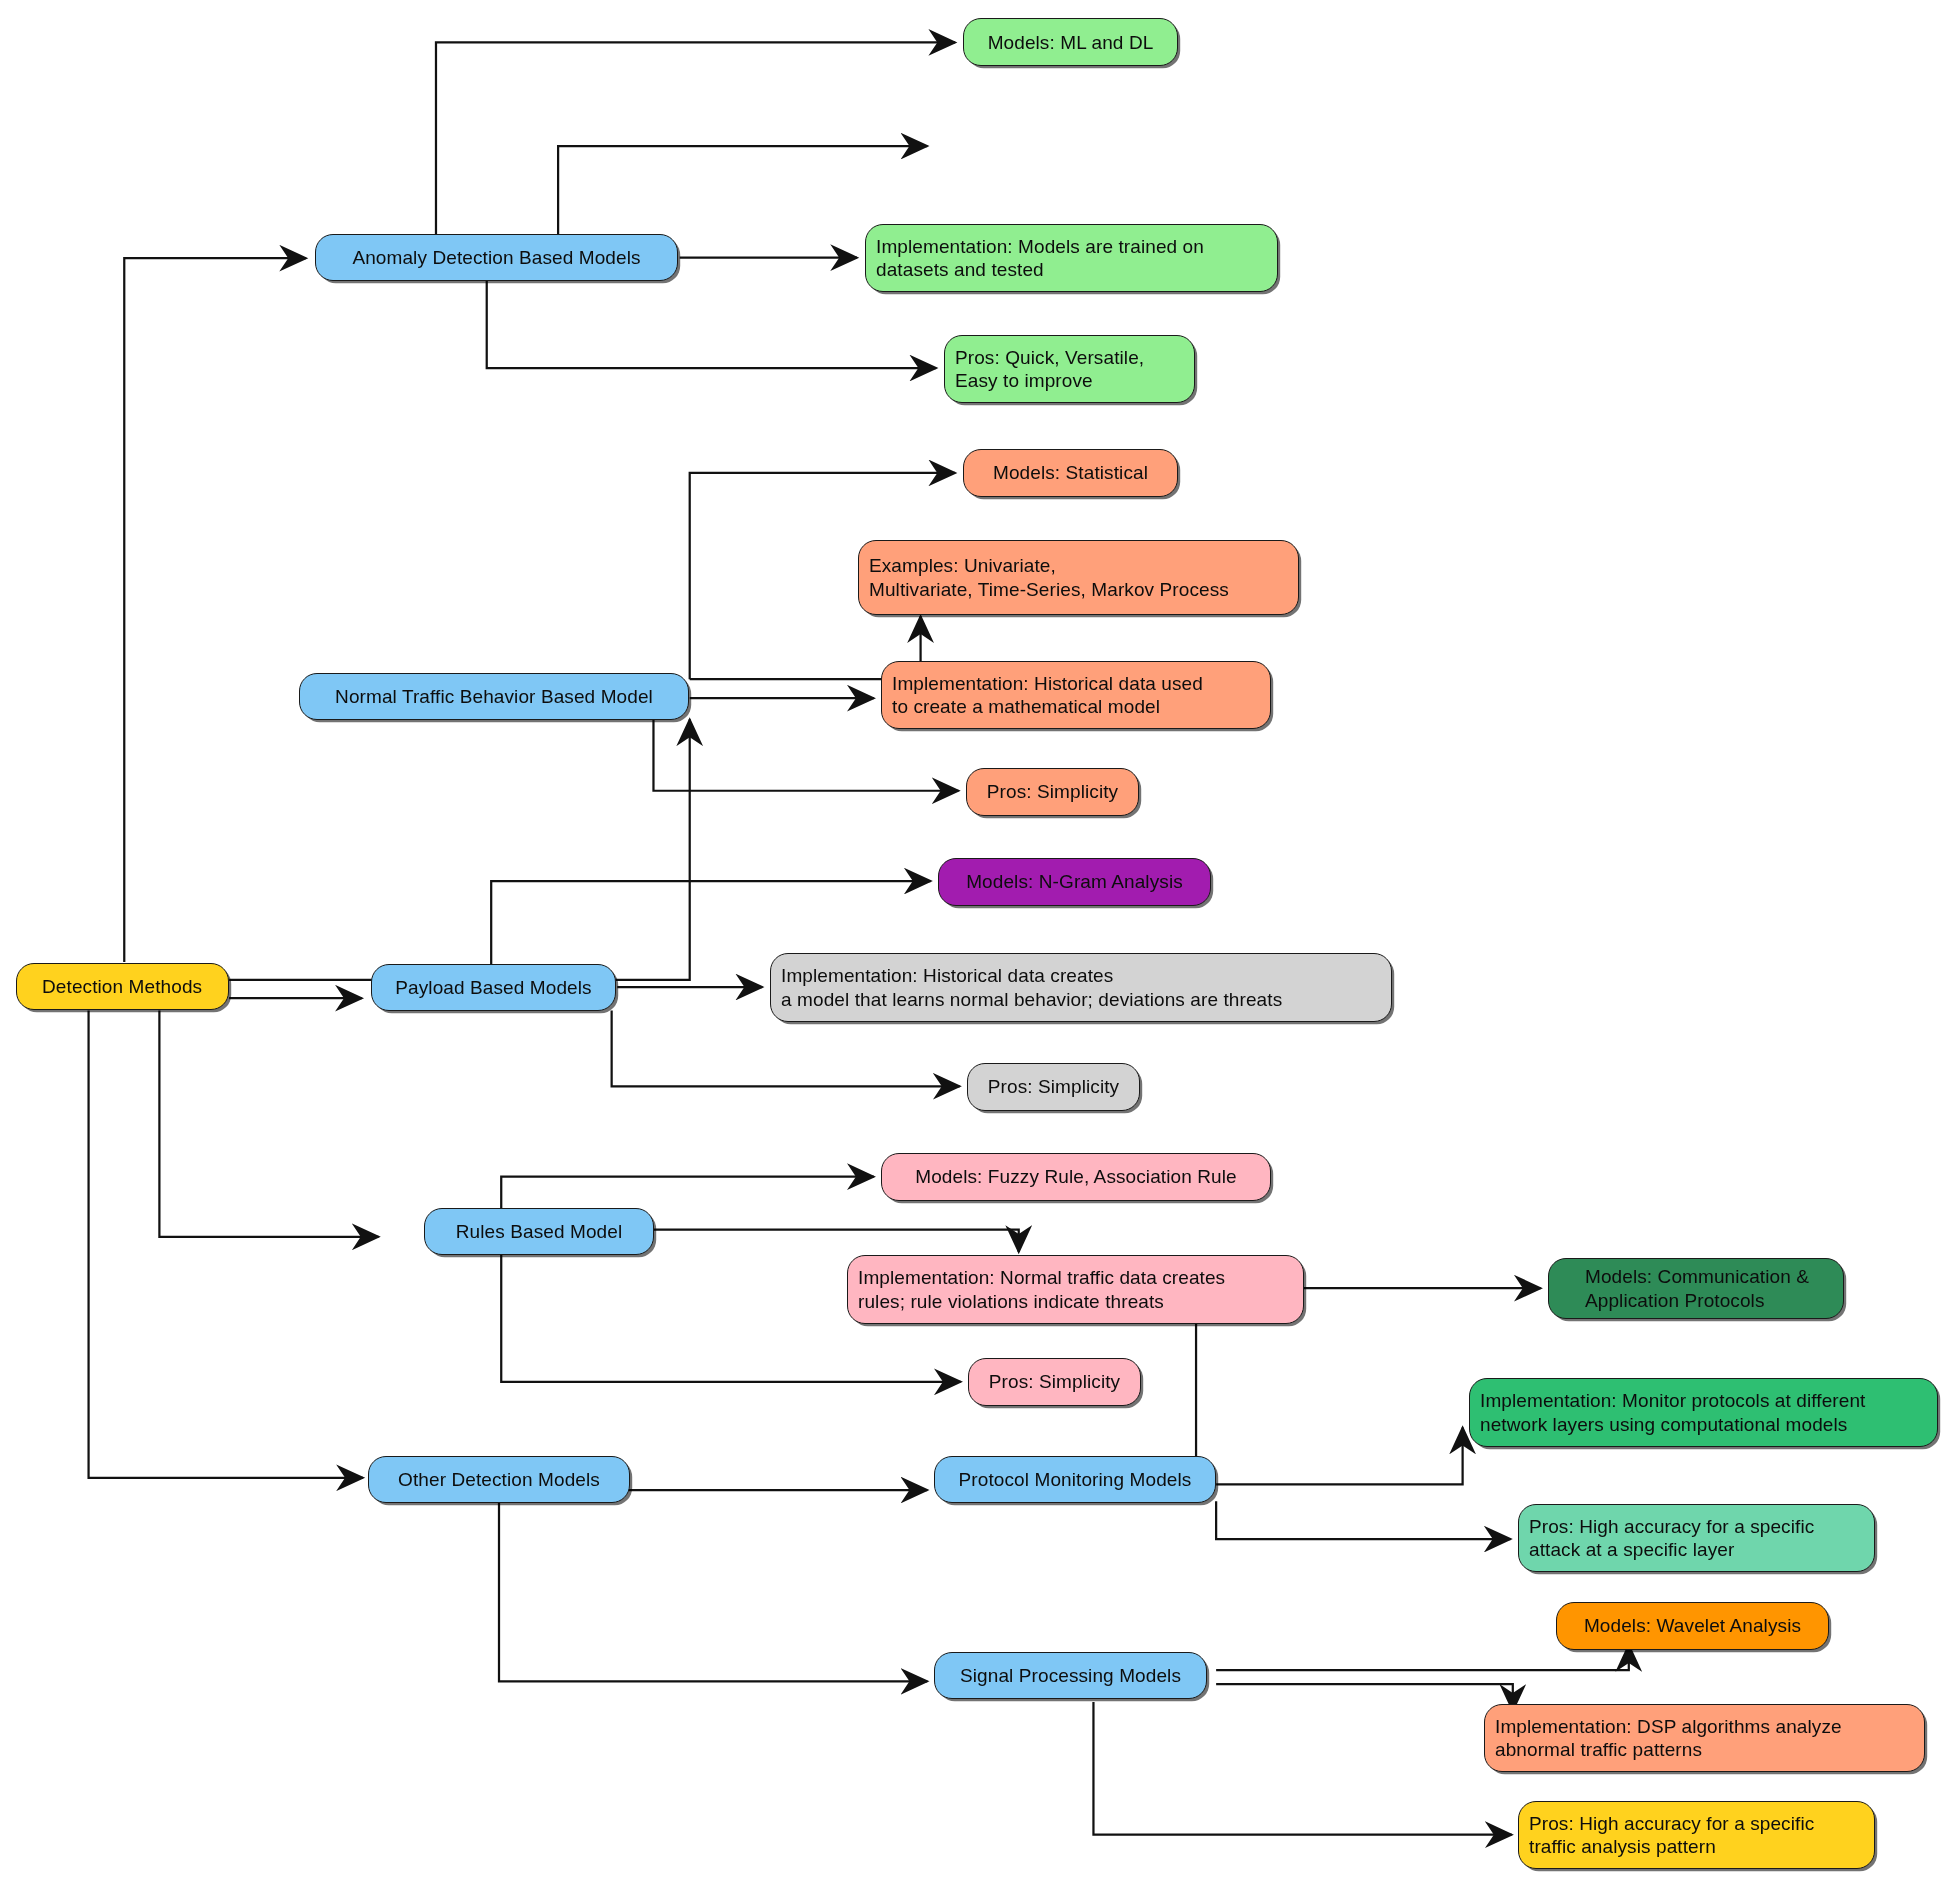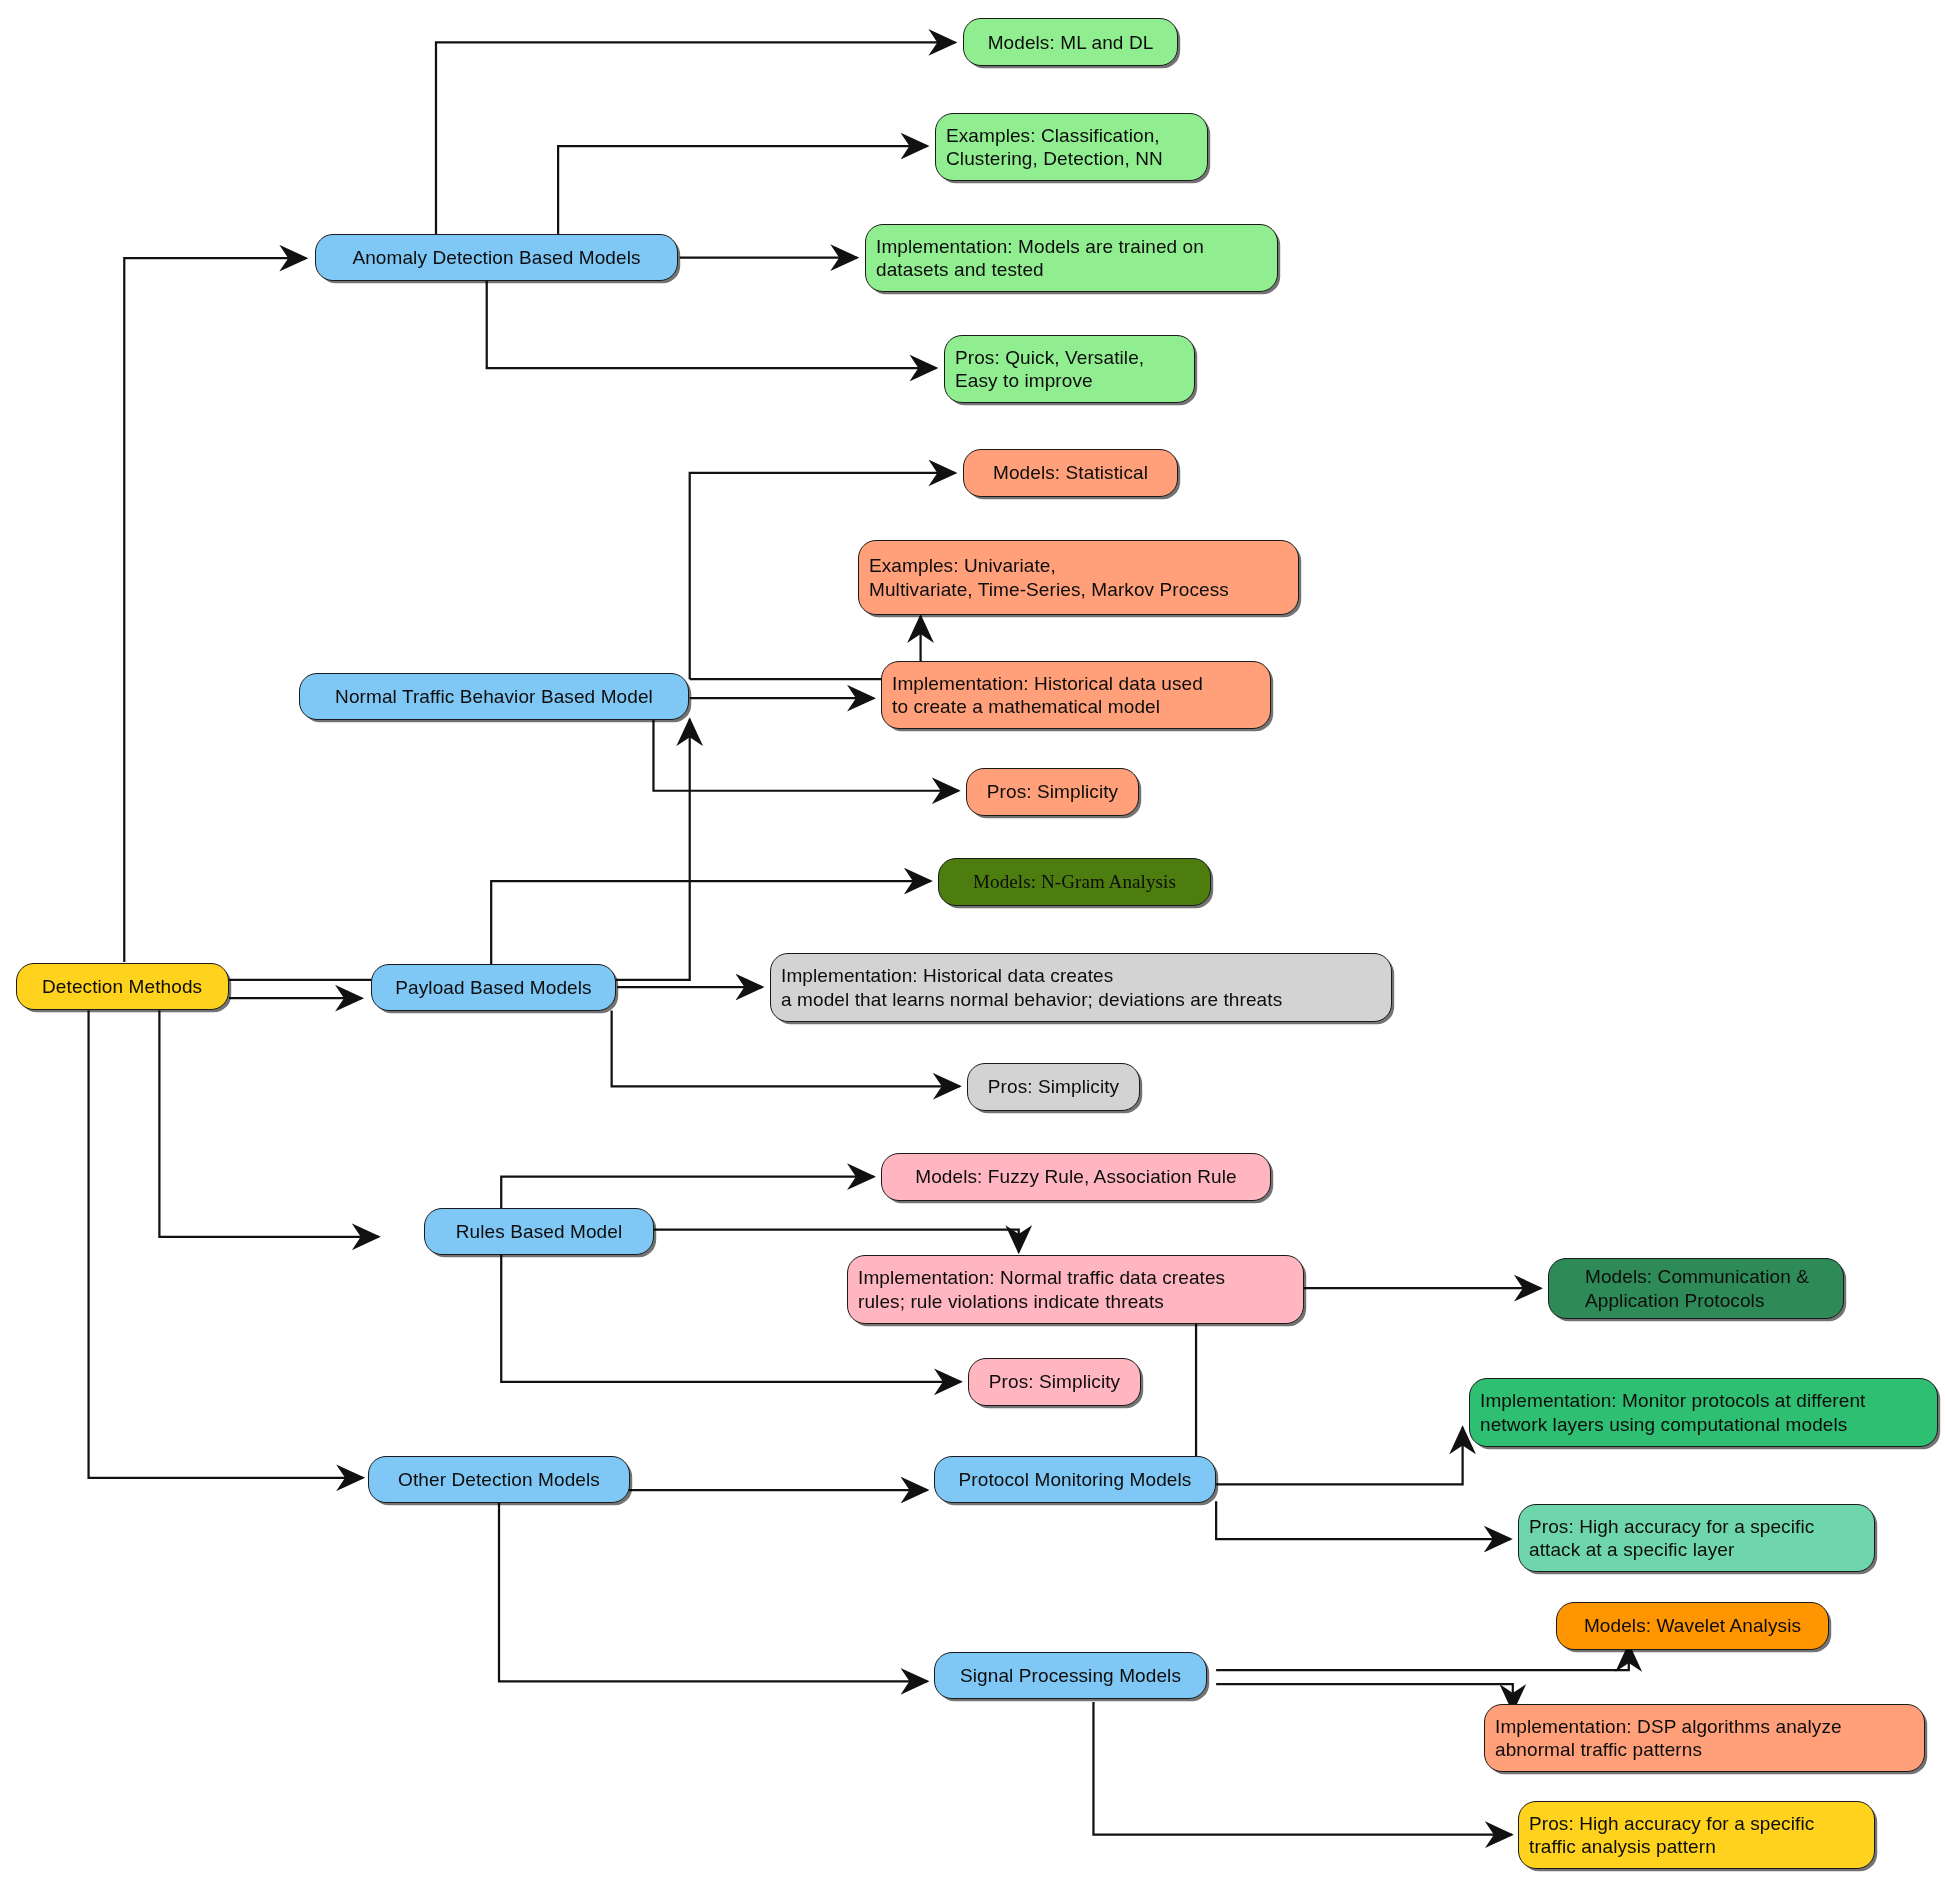--- a/index.html
+++ b/index.html
@@ -75,37 +75,35 @@
       <path d="M2180,2995 L2920,2995 L2920,2950"></path>
       <path d="M2180,3020 L2712,3020 L2712,3068"></path>
       <path d="M1960,3052 L1960,3290 L2710,3290"></path>
     </g>
   </svg>
 
   <div class="node center" style="left:15.6px;top:963px;width:213px;height:47px;background:#FFD21E;">Detection Methods</div>
 
   <div class="node center" style="left:315px;top:234px;width:363px;height:47px;background:#7FC7F5;">Anomaly Detection Based Models</div>
   <div class="node center" style="left:963px;top:18.4px;width:215px;height:48px;background:#90EE90;">Models: ML and DL</div>
-  <div class="node" style="left:935px;top:113px;width:273px;height:68px;background:#90EE90;">Examples: Classification,
-Clustering, Detection, NN</div>
   <div class="node" style="left:865px;top:224px;width:413px;height:68px;background:#90EE90;">Implementation: Models are trained on
 datasets and tested</div>
   <div class="node" style="left:944px;top:335px;width:251px;height:68px;background:#90EE90;">Pros: Quick, Versatile,
 Easy to improve</div>
 
   <div class="node center" style="left:299px;top:673px;width:390px;height:47px;background:#7FC7F5;">Normal Traffic Behavior Based Model</div>
   <div class="node center" style="left:963px;top:449px;width:215px;height:48px;background:#FFA07A;">Models: Statistical</div>
   <div class="node" style="left:858px;top:540px;width:441px;height:75px;background:#FFA07A;">Examples: Univariate,
 Multivariate, Time-Series, Markov Process</div>
   <div class="node" style="left:881px;top:661px;width:390px;height:68px;background:#FFA07A;">Implementation: Historical data used
 to create a mathematical model</div>
   <div class="node center" style="left:966px;top:768px;width:173px;height:48px;background:#FFA07A;">Pros: Simplicity</div>
 
   <div class="node center" style="left:371px;top:964px;width:245px;height:47px;background:#7FC7F5;">Payload Based Models</div>
-  <div class="node center" style="left:938px;top:858px;width:273px;height:48px;background:#4d7c0f;font-family:Liberation Serif, serif;">Models: N-Gram Analysis</div>
+  <div class="node center" style="left:938px;top:858px;width:273px;height:48px;background:#a21caf;">Models: N-Gram Analysis</div>
   <div class="node" style="left:770px;top:953px;width:622px;height:69px;background:#D3D3D3;">Implementation: Historical data creates
 a model that learns normal behavior; deviations are threats</div>
   <div class="node center" style="left:967px;top:1063px;width:173px;height:48px;background:#D3D3D3;">Pros: Simplicity</div>
 
   <div class="node center" style="left:387px;top:1208px;width:230px;height:47px;background:#7FC7F5;margin-left:37px;">Rules Based Model</div>
   <div class="node center" style="left:881px;top:1153px;width:390px;height:48px;background:#FFB6C1;">Models: Fuzzy Rule, Association Rule</div>
   <div class="node" style="left:847px;top:1255px;width:457px;height:69px;background:#FFB6C1;">Implementation: Normal traffic data creates
 rules; rule violations indicate threats</div>
   <div class="node center" style="left:968px;top:1358px;width:173px;height:48px;background:#FFB6C1;">Pros: Simplicity</div>
 

